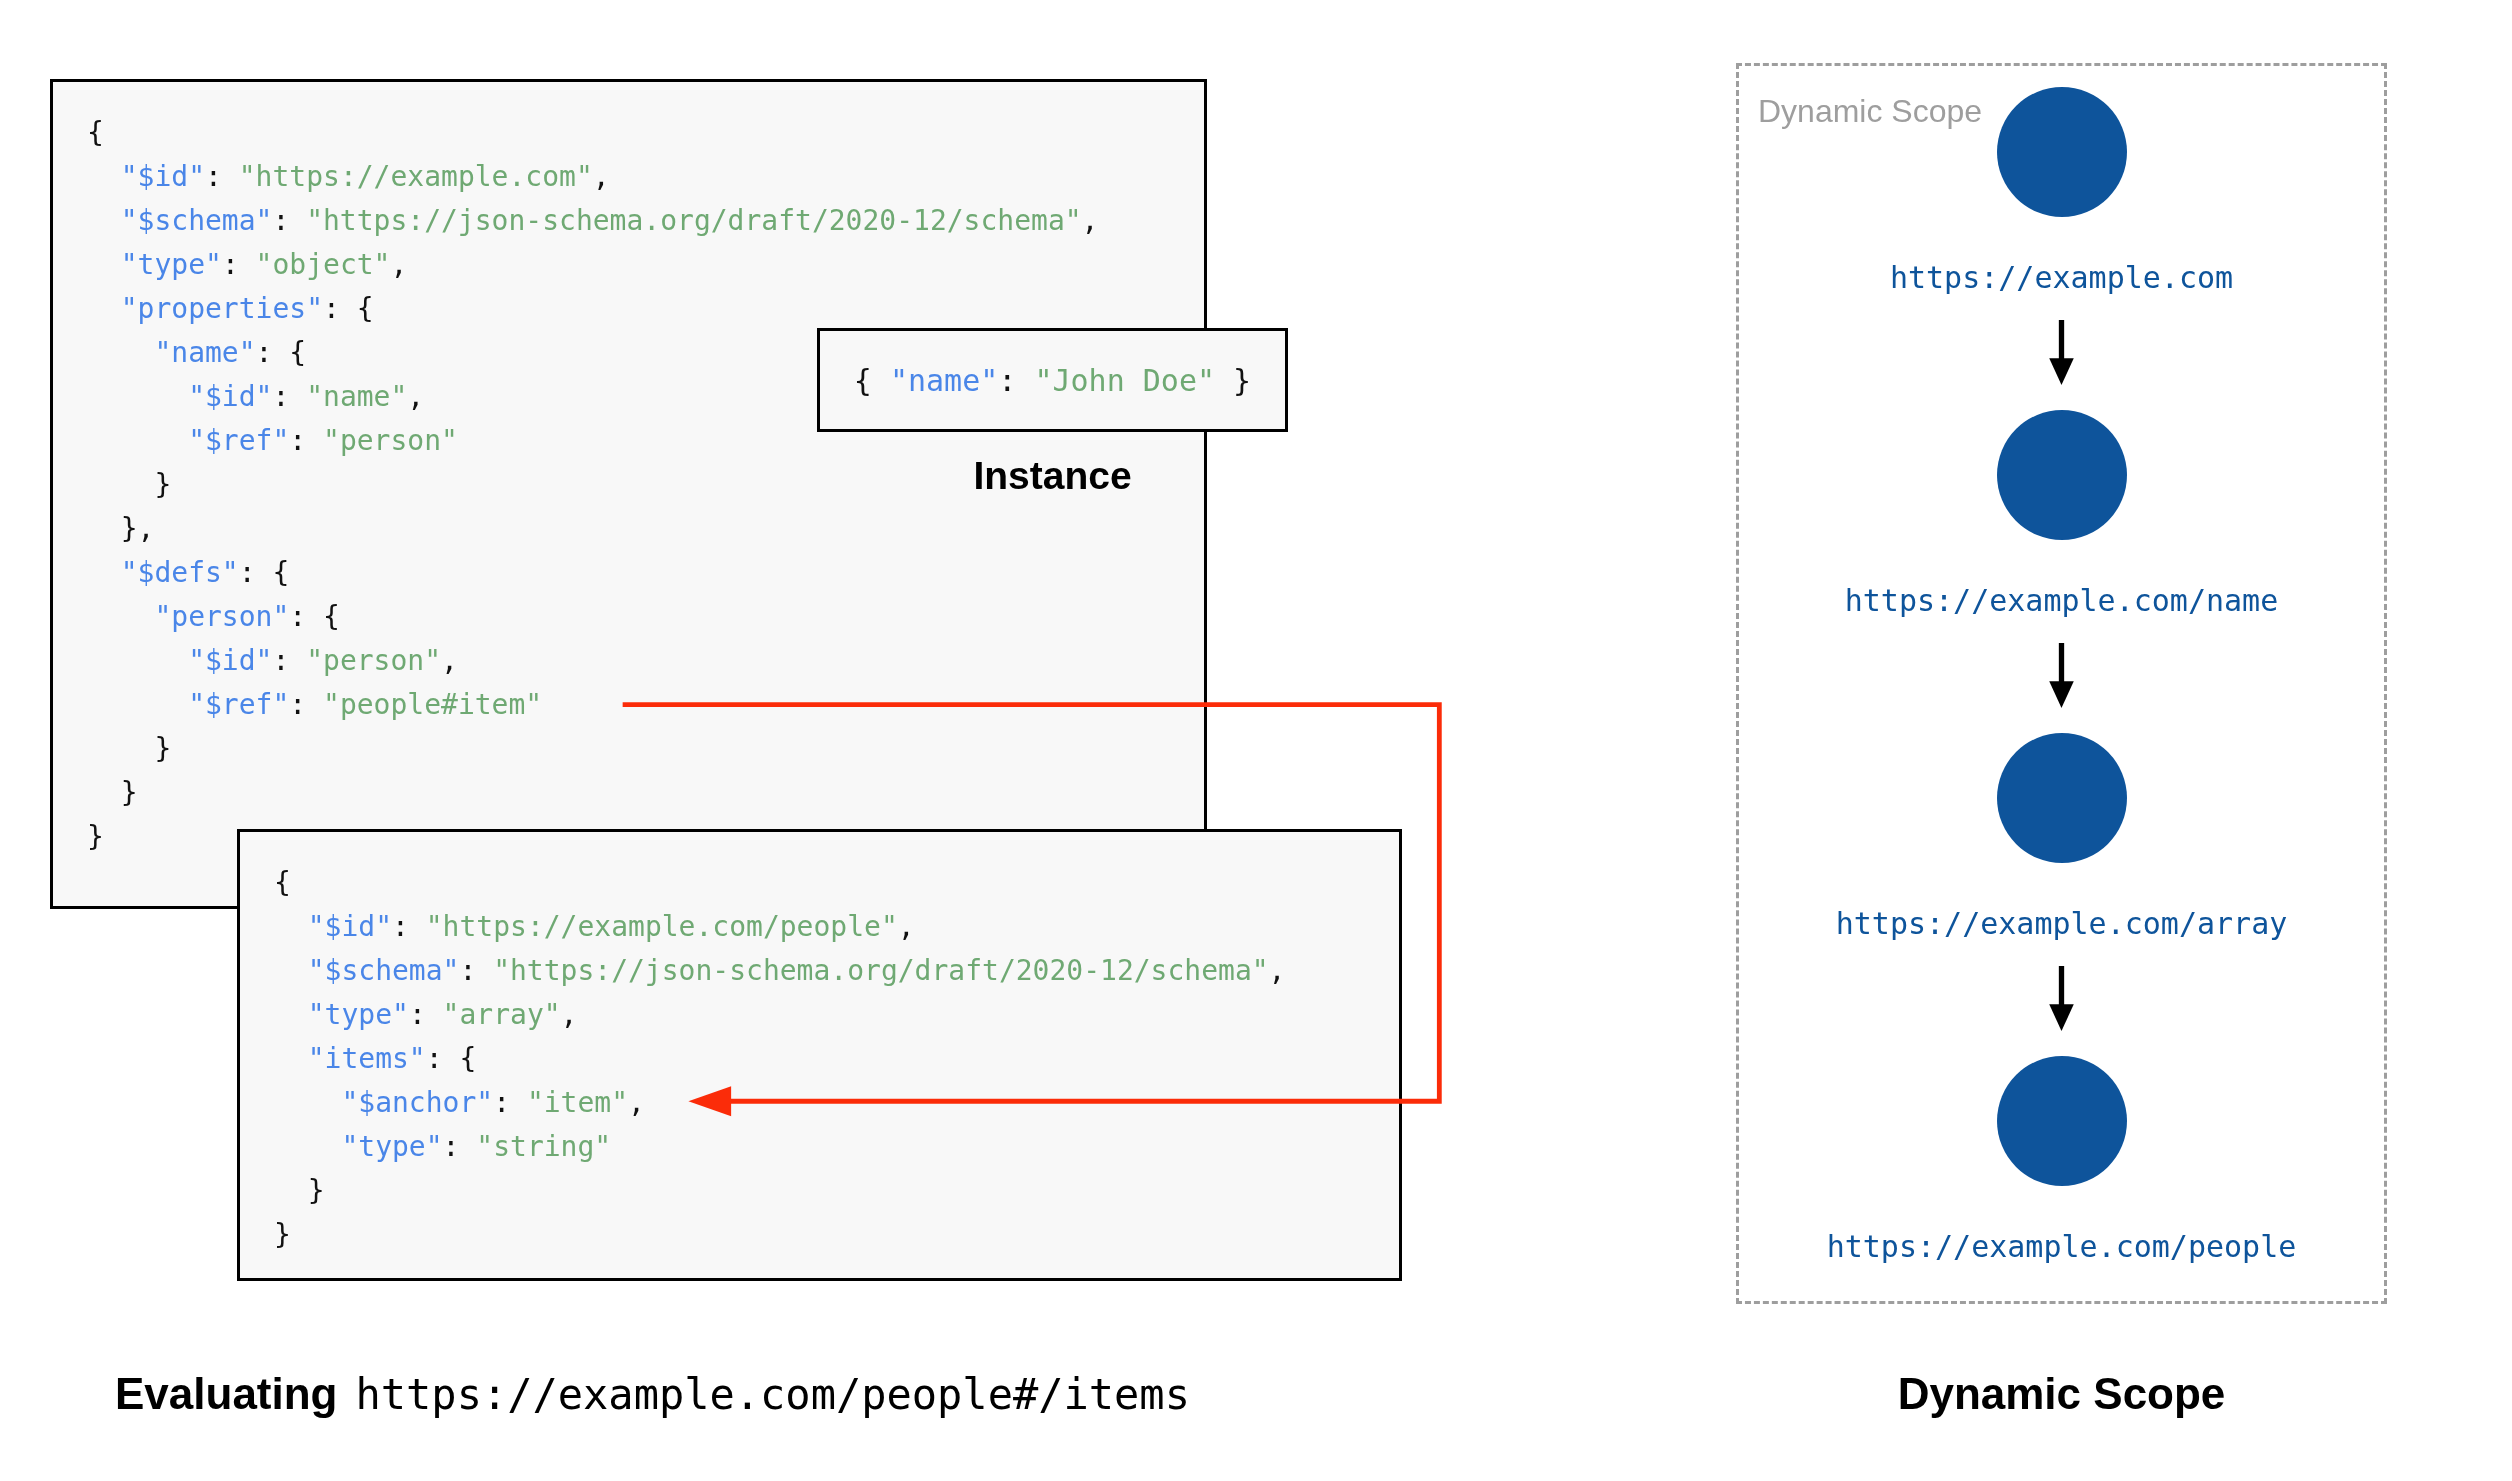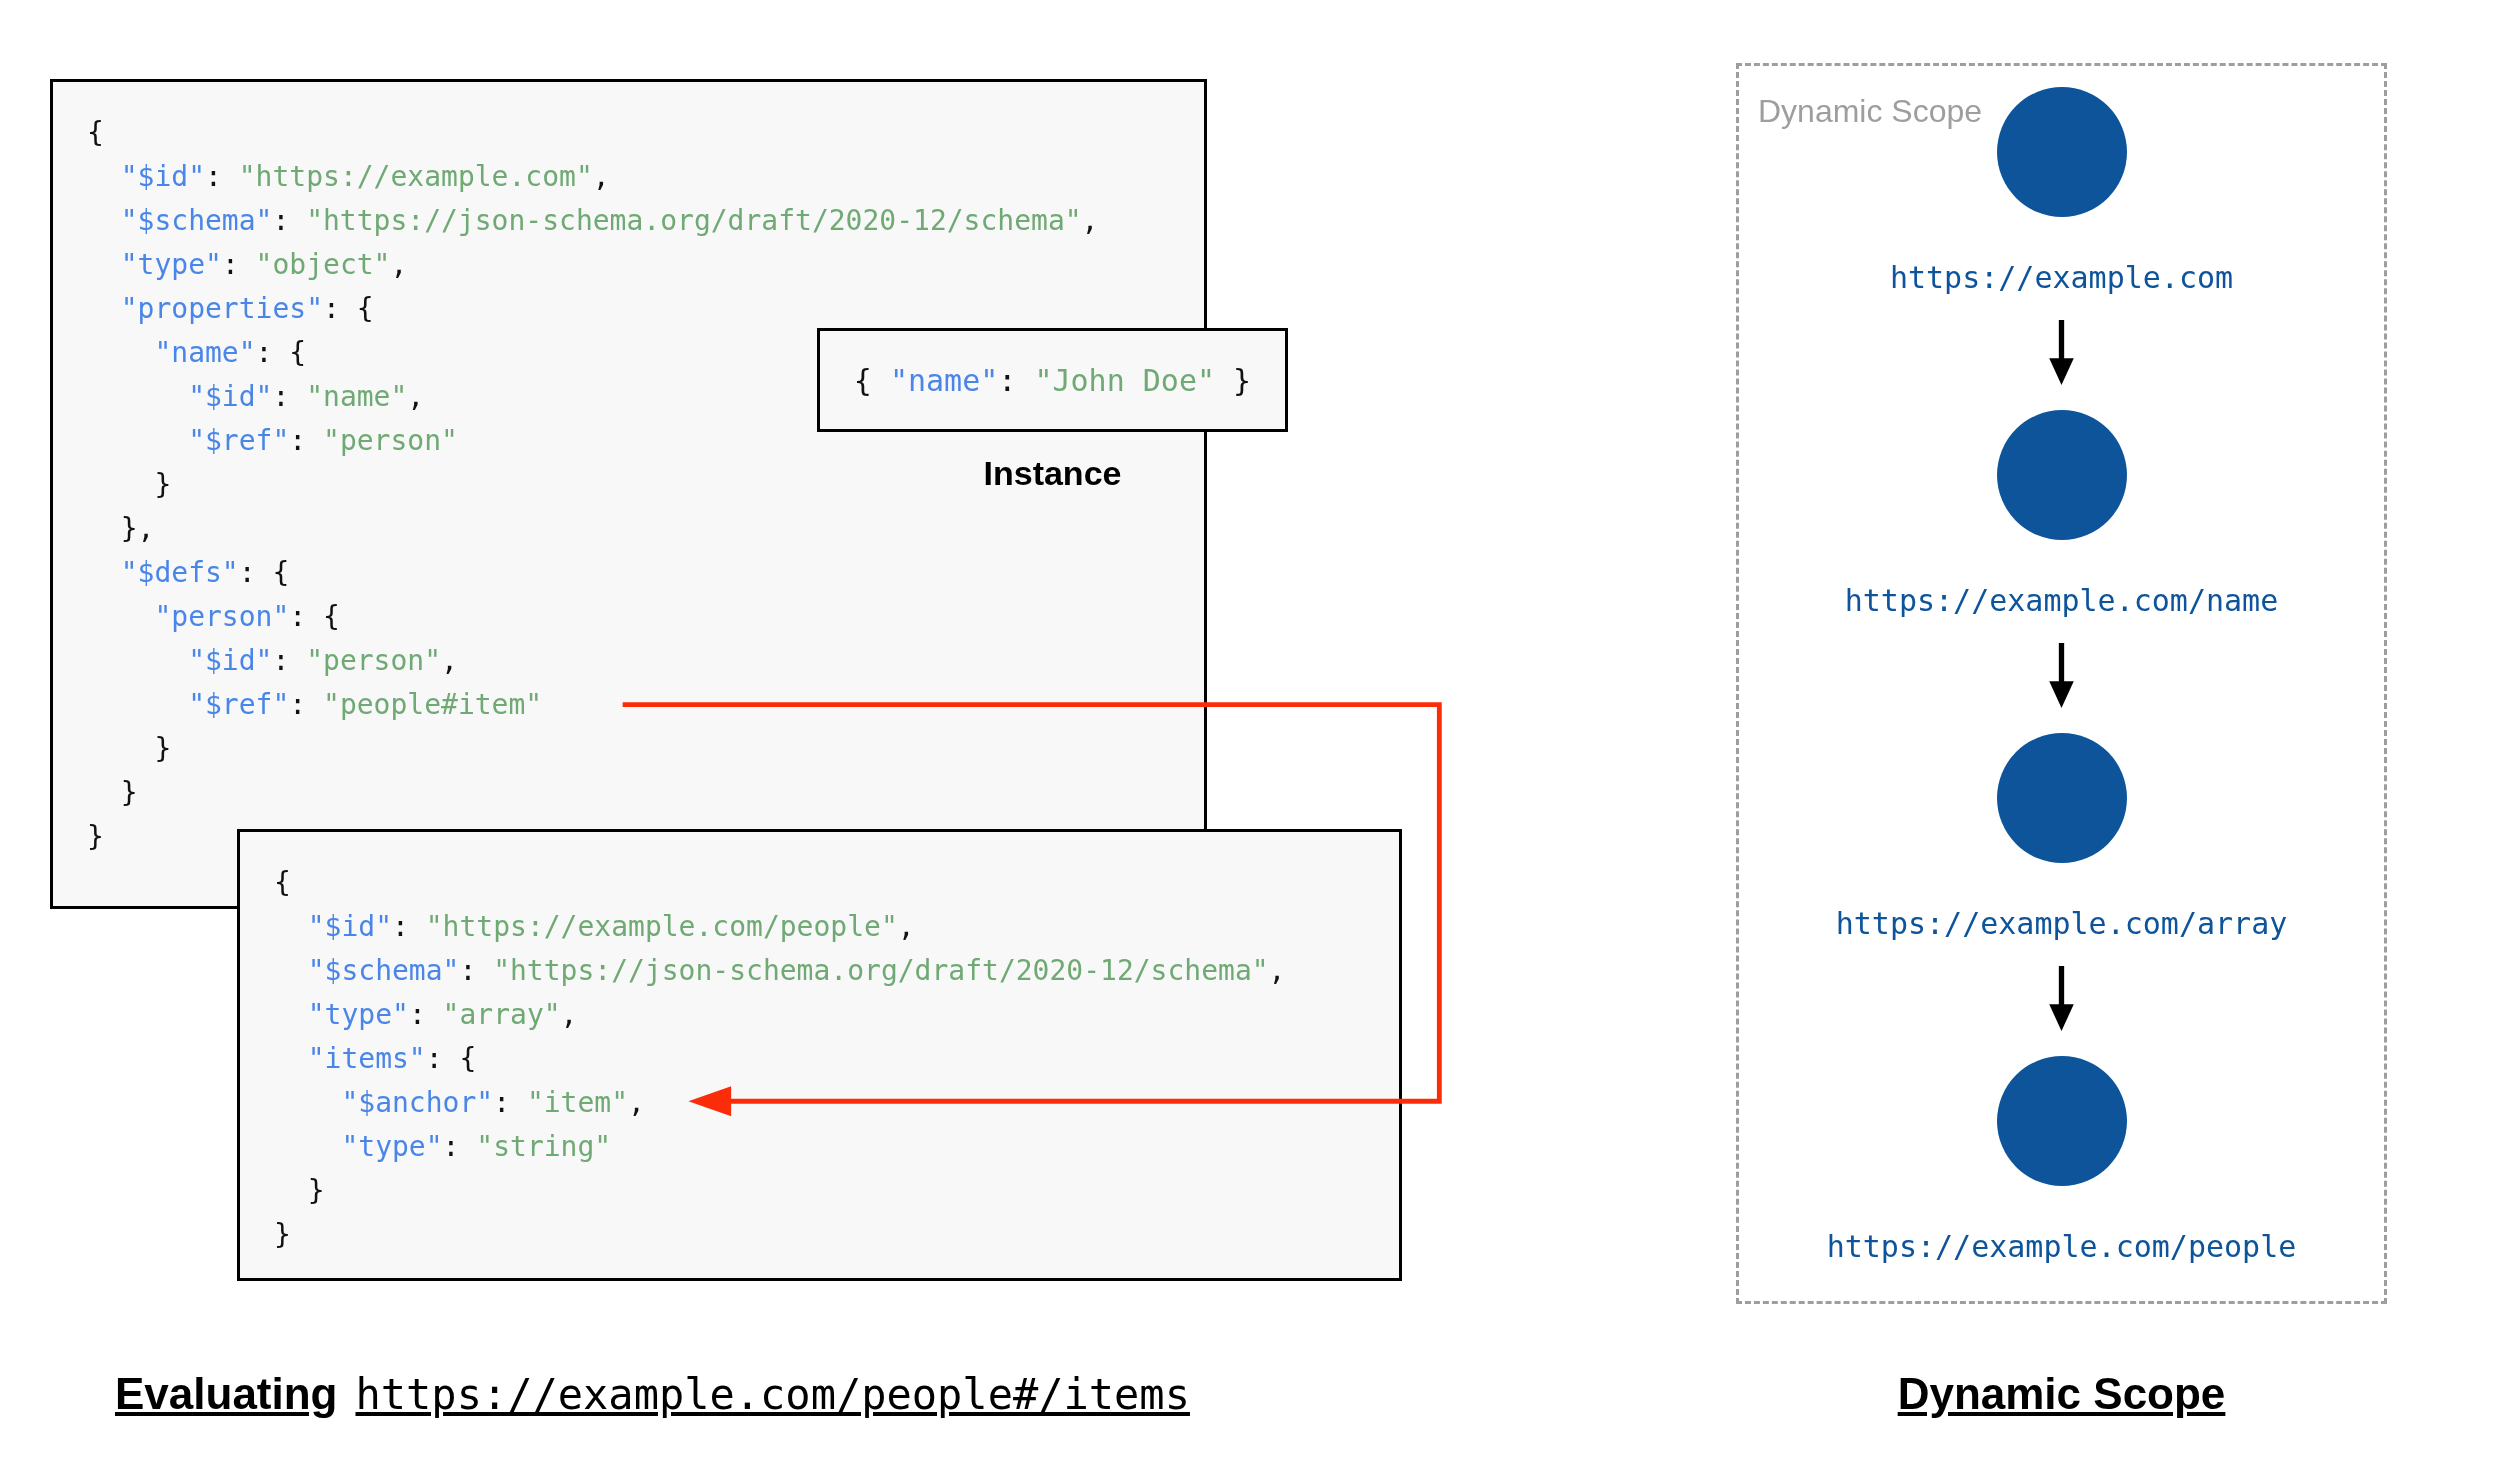--- a/index.html
+++ b/index.html
@@ -13,40 +13,40 @@
   .code{position:absolute;left:34px;top:29px;font-size:28px;line-height:44px;white-space:pre;}
   .tok-k{color:var(--key-color);}
   .tok-s{color:var(--string-color);}
   .tok-p{color:var(--punct-color);}
 
   
   #instance-box{left:817px;top:328px;width:471px;height:104px;z-index:20;
                 display:flex;align-items:center;justify-content:center;}
   #instance-box .inst-line{font-size:30px;white-space:pre;}
   #instance-label{position:absolute;left:817px;top:454px;width:471px;text-align:center;z-index:20;
-                  font-family:"Liberation Sans", sans-serif;font-weight:bold;font-size:34px;color:#000;}
+                  font-family:"Liberation Sans", sans-serif;font-weight:bold;font-size:39px;color:#000;}
 
   
   #ref-arrow-svg{position:absolute;left:0;top:0;z-index:40;pointer-events:none;}
   .red-line{stroke:var(--red-color);stroke-width:9;fill:none;}
   .red-head{fill:var(--red-color);}
 
   
   #scope-panel{position:absolute;left:1736px;top:63px;width:651px;height:1241px;box-sizing:border-box;
                border:3.7px dashed var(--dash-border);background:#ffffff;z-index:10;}
   #scope-panel-label{position:absolute;left:19px;top:27px;
                      font-family:"Liberation Sans", sans-serif;font-size:32px;color:var(--scope-label-color);}
   #scope-nodes{position:absolute;left:0;top:0;width:100%;height:100%;box-sizing:border-box;
                display:flex;flex-direction:column;align-items:center;padding-top:21.4px;}
   .scope-circle{width:130px;height:130px;border-radius:50%;background:var(--node-color);margin-bottom:42px;flex:none;}
   .scope-url{font-size:30px;line-height:37px;color:var(--url-color);margin-bottom:23.5px;flex:none;white-space:pre;}
   .down-arrow{margin-bottom:23.5px;flex:none;}
 
   
-  .caption{position:absolute;font-family:"Liberation Sans", sans-serif;color:#000;text-decoration:underline;}
+  .caption{position:absolute;font-family:"Liberation Sans", sans-serif;color:#000;}
   #caption-left{left:115px;top:1369px;font-size:44px;}
   #caption-left .cap-bold{font-weight:bold;margin-right:18px;}
   #caption-left .cap-mono{font-family:"DejaVu Sans Mono", monospace;font-size:42px;font-weight:normal;}
   #caption-right{left:1736px;top:1369px;width:651px;text-align:center;font-size:44px;font-weight:bold;}
 </style>
 </head>
 <body>
 
 <div id="canvas">
 

